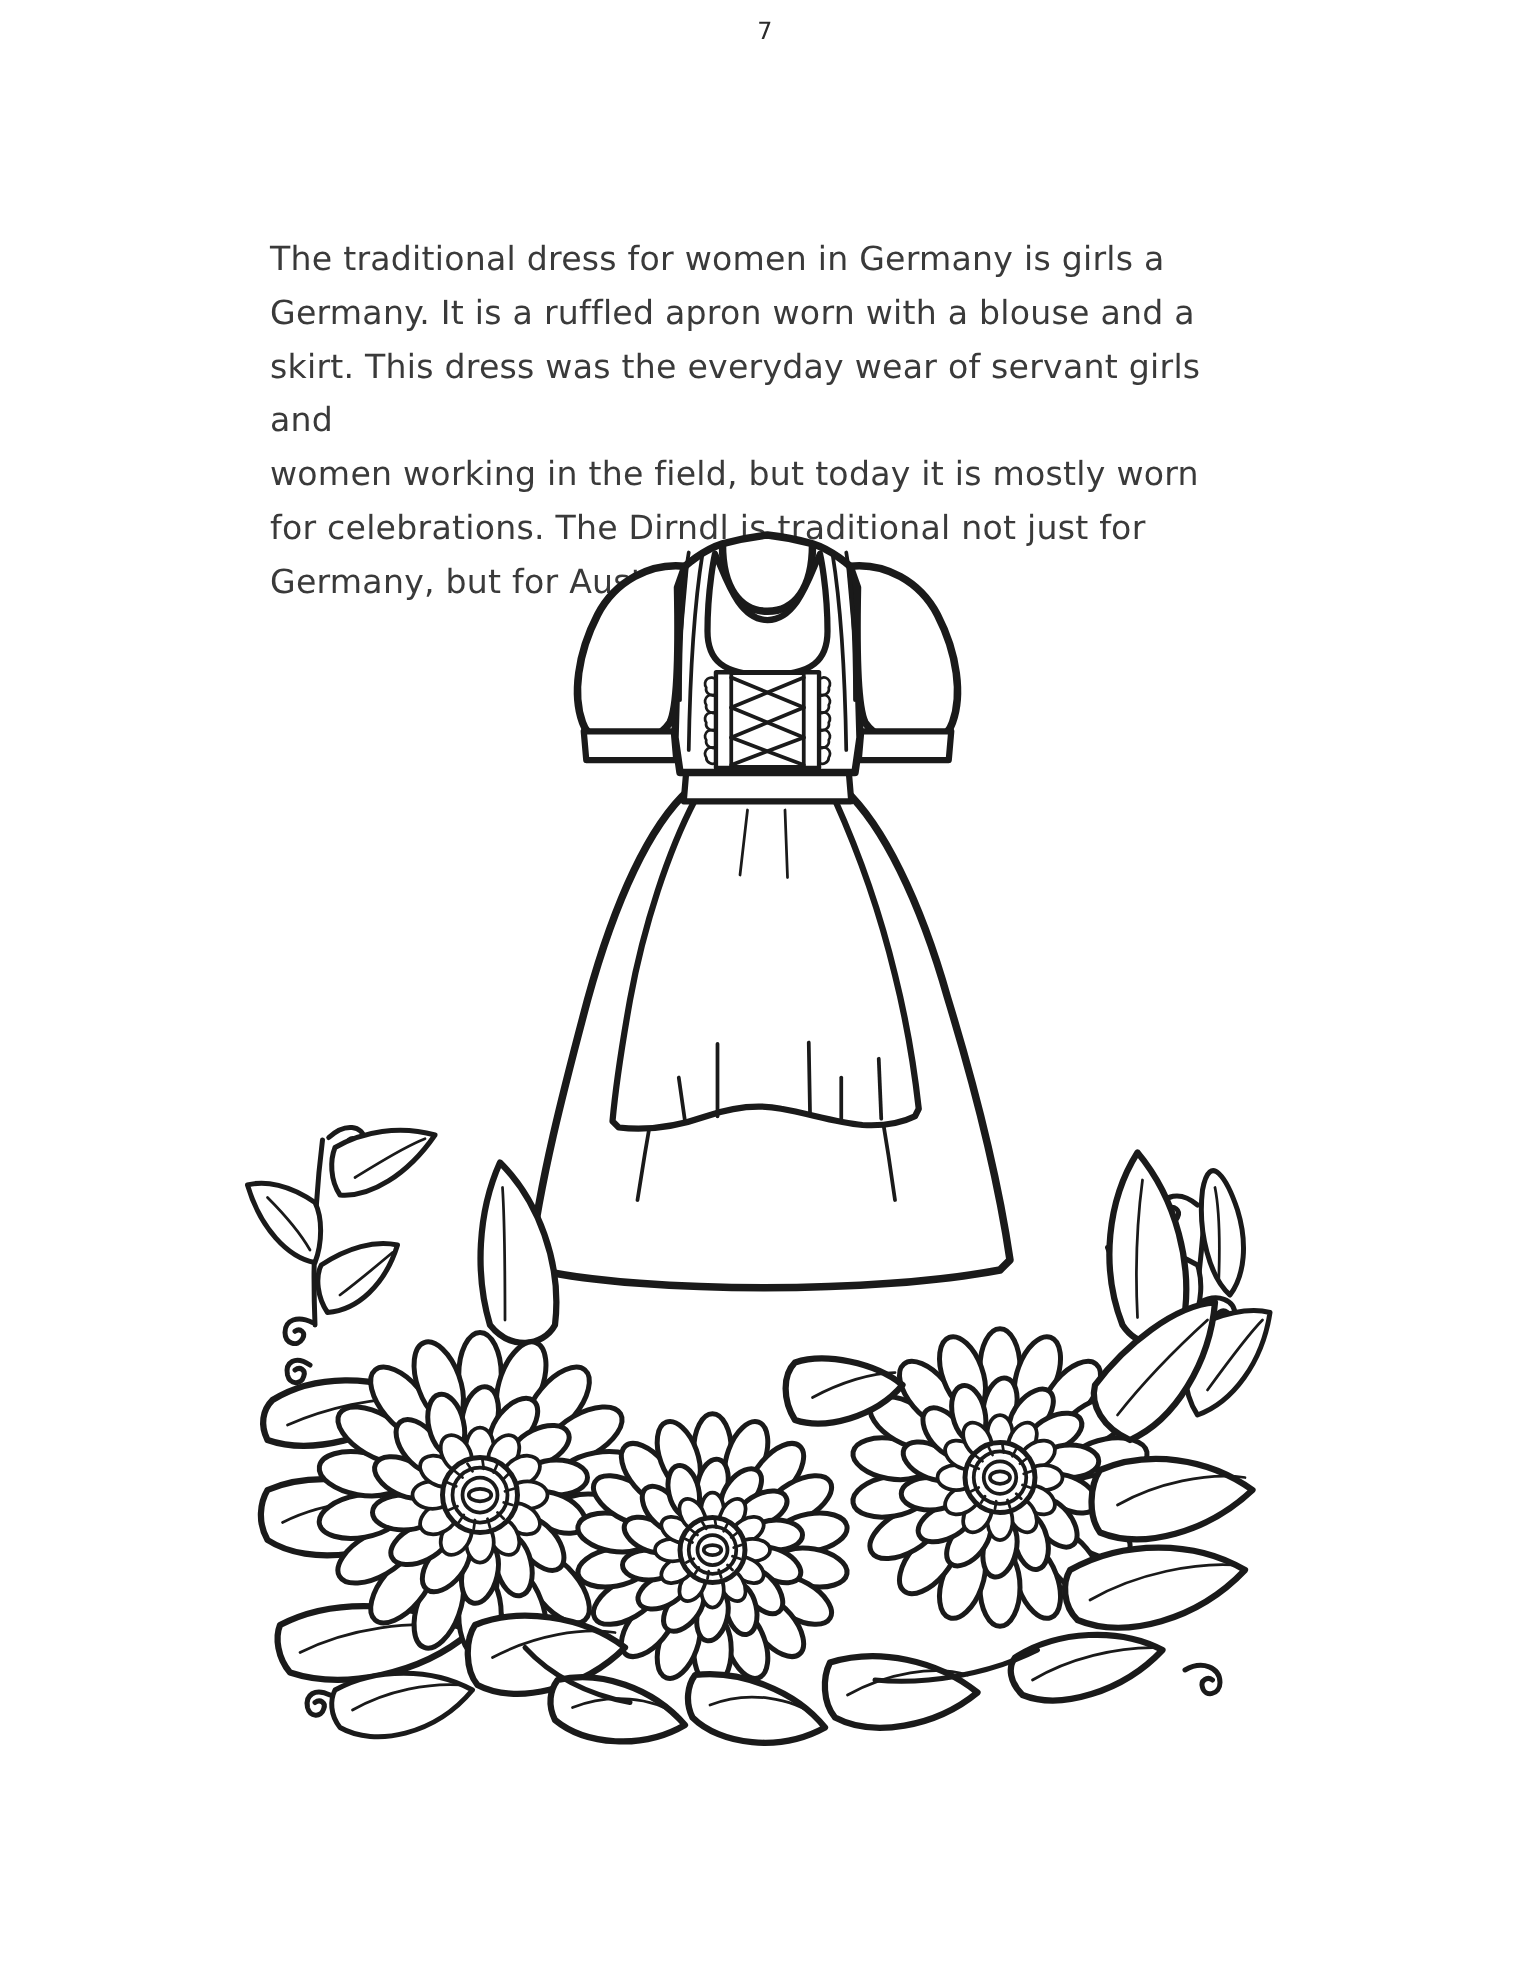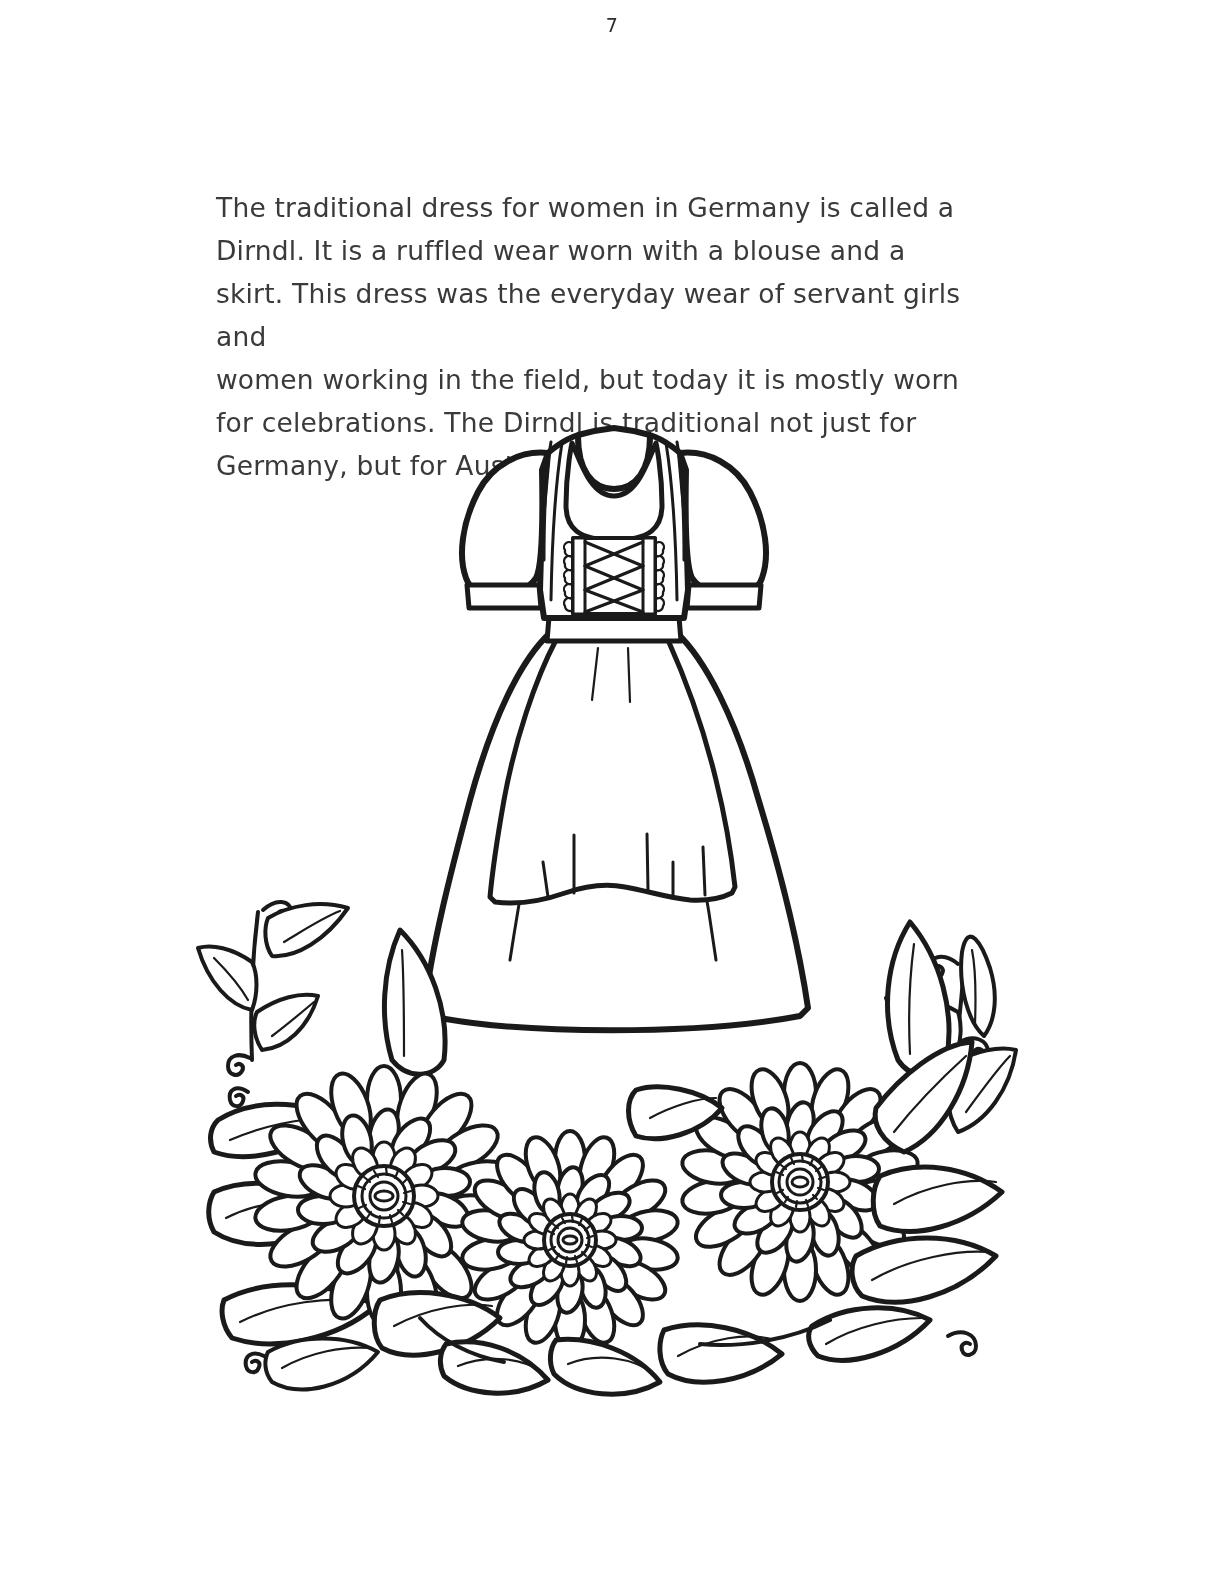--- a/index.html
+++ b/index.html
@@ -48,22 +48,22 @@
   }
   .art svg { display: block; }
 </style>
 </head>
 <body>
 
 <div class="page">
 
   <div class="page-number">7</div>
 
-  <div class="body-text"><span>The traditional dress for women in Germany is called a</span>
-<span>Dirndl. It is a ruffled wear worn with a blouse and a</span>
+  <div class="body-text"><span>The traditional dress for women in Germany is girls a</span>
+<span>Germany. It is a ruffled apron worn with a blouse and a</span>
 <span>skirt. This dress was the everyday wear of servant girls and</span>
 <span>women working in the field, but today it is mostly worn</span>
 <span>for celebrations. The Dirndl is traditional not just for</span>
 <span>Germany, but for Austria as well.</span></div>
 
   <div class="art">
     <svg width="1224" height="1584" viewBox="0 0 1224 1584" xmlns="http://www.w3.org/2000/svg">
       <defs>
         <style>
           .ln { fill:none; stroke:#1a1a1a; stroke-linecap:round; stroke-linejoin:round; }

